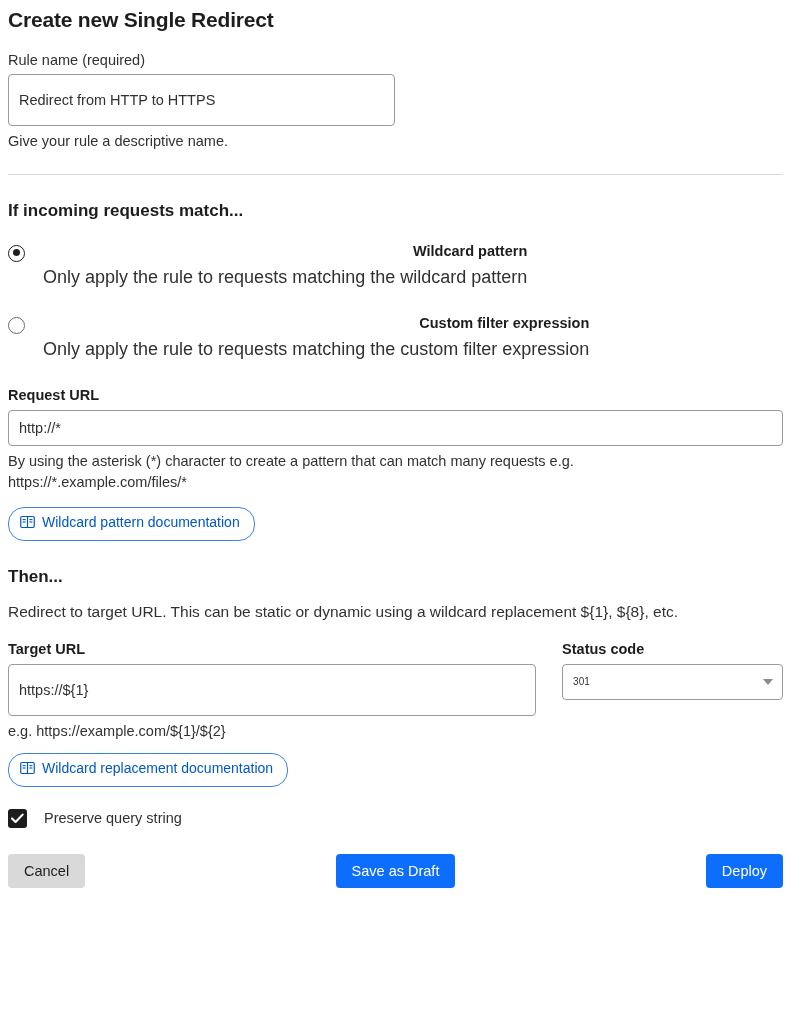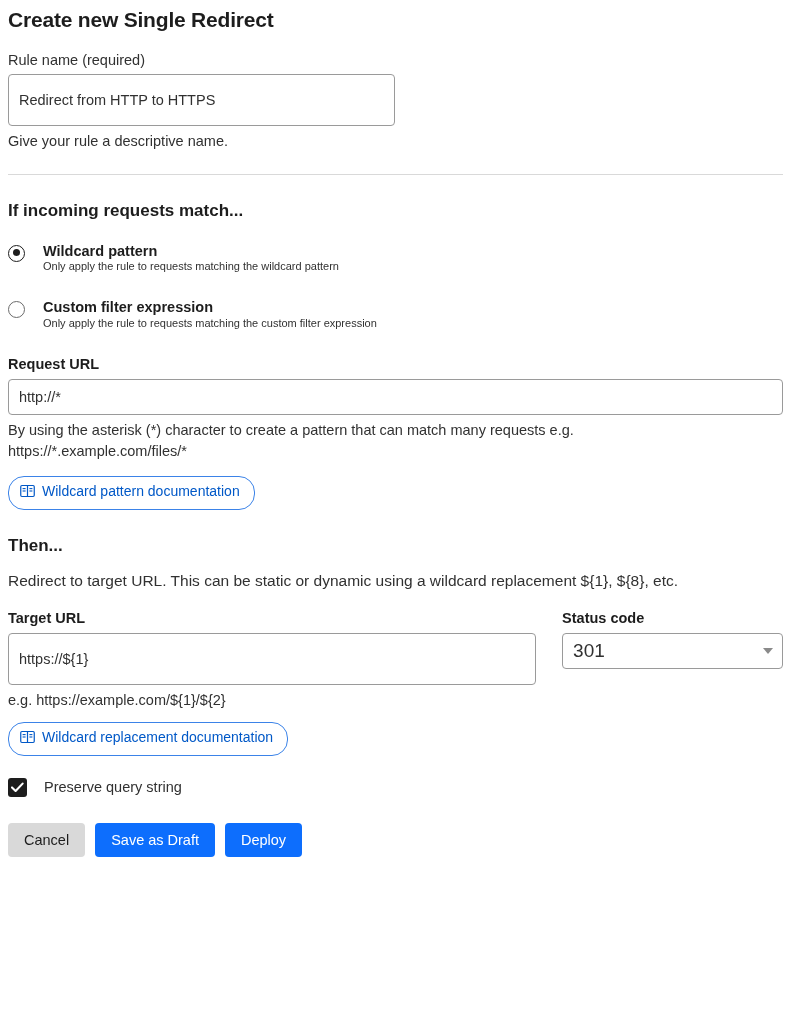--- a/index.html
+++ b/index.html
@@ -59,20 +59,21 @@
     font-weight: bold;
     color: #1d1d1d;
     margin-top: 26px;
     margin-bottom: 0;
   }
   .radio-group { margin-top: 22px; }
   .radio-row {
     display: flex;
     align-items: flex-start;
     margin-bottom: 26px;
+    text-align: right;
   }
   .radio-outer {
     width: 17px; height: 17px;
     border-radius: 50%;
     border: 1.5px solid #6b6b6b;
     background: #fff;
     flex: 0 0 auto;
     margin-top: 2px;
     position: relative;
   }
@@ -88,22 +89,23 @@
     background: #1d1d1d;
   }
   .radio-texts { margin-left: 18px; }
   .radio-title {
     font-size: 14.5px;
     font-weight: bold;
     color: #1d1d1d;
     line-height: 1.2;
   }
   .radio-desc {
-    font-size: 11px;
-    color: #313131;
+    font-size: 18px;
+    color: #313131;
+    margin-top: 7px;
     line-height: 1.2;
   }
   .strong-label {
     font-size: 14.5px;
     font-weight: bold;
     color: #1d1d1d;
     margin-bottom: 7px;
   }
   #request-url-input { width: 100%; height: 36px; }
   .doc-pill {
@@ -141,21 +143,21 @@
   .col-target .strong-label,
   .col-status .strong-label { margin-bottom: 7px; }
   #target-url-input { width: 100%; }
   .select-wrap { position: relative; width: 100%; }
   .select-input {
     width: 100%;
     height: 36px;
     border: 1px solid #9a9a9a;
     border-radius: 4px;
     background: #fff;
-    font-size: 19px;
+    font-size: 10px;
     font-family: "Liberation Sans", sans-serif;
     color: #313131;
     padding: 0 28px 0 10px;
     appearance: none;
     -webkit-appearance: none;
     outline: none;
     line-height: 34px;
   }
   .select-caret {
     position: absolute;
@@ -184,21 +186,21 @@
     flex: 0 0 auto;
   }
   .checkbox svg { position: absolute; left: 3px; top: 4px; }
   .check-label {
     font-size: 14.5px;
     color: #313131;
     margin-left: 17px;
   }
   .actions {
     display: flex;
-    justify-content: flex-start;
+    justify-content: space-between;
     gap: 10px;
     margin-top: 26px;
   }
   .btn {
     height: 34px;
     border-radius: 4px;
     border: none;
     font-size: 14.5px;
     font-family: "Liberation Sans", sans-serif;
     padding: 0 16px;

